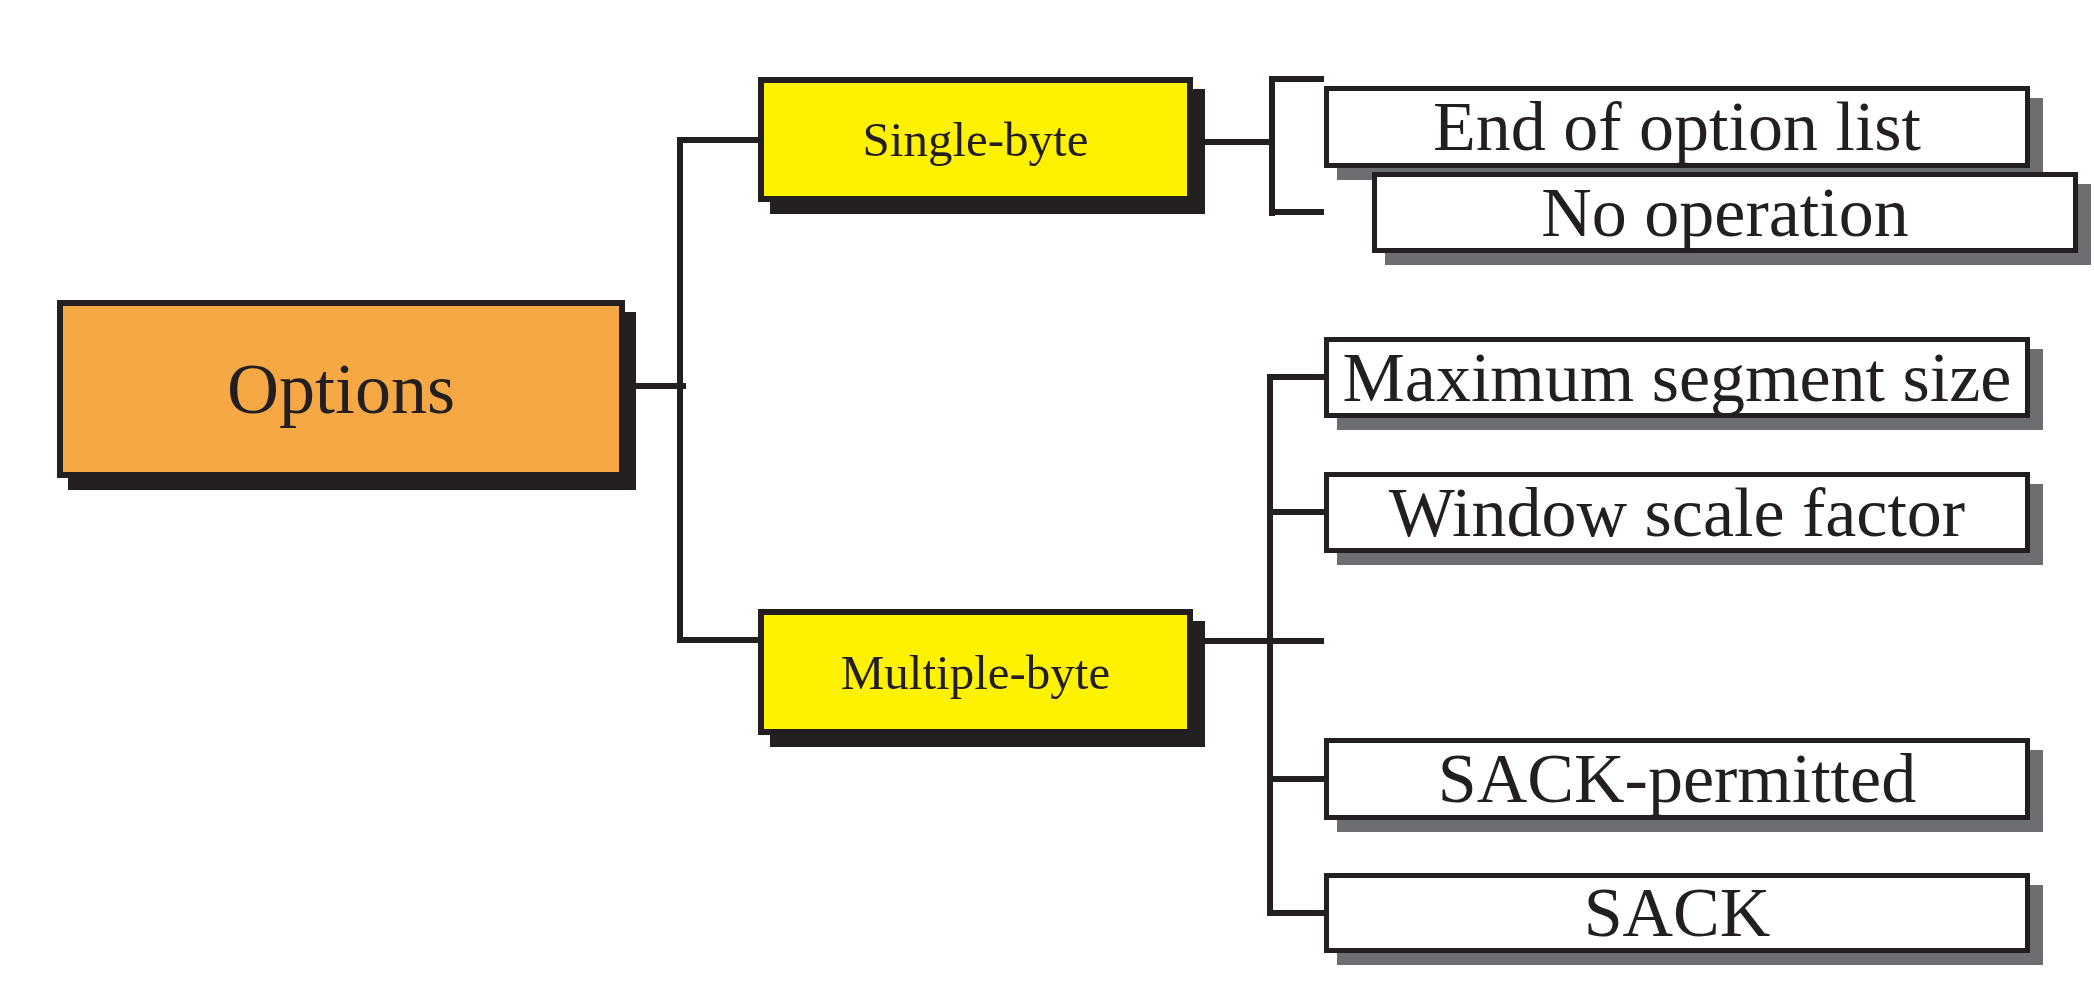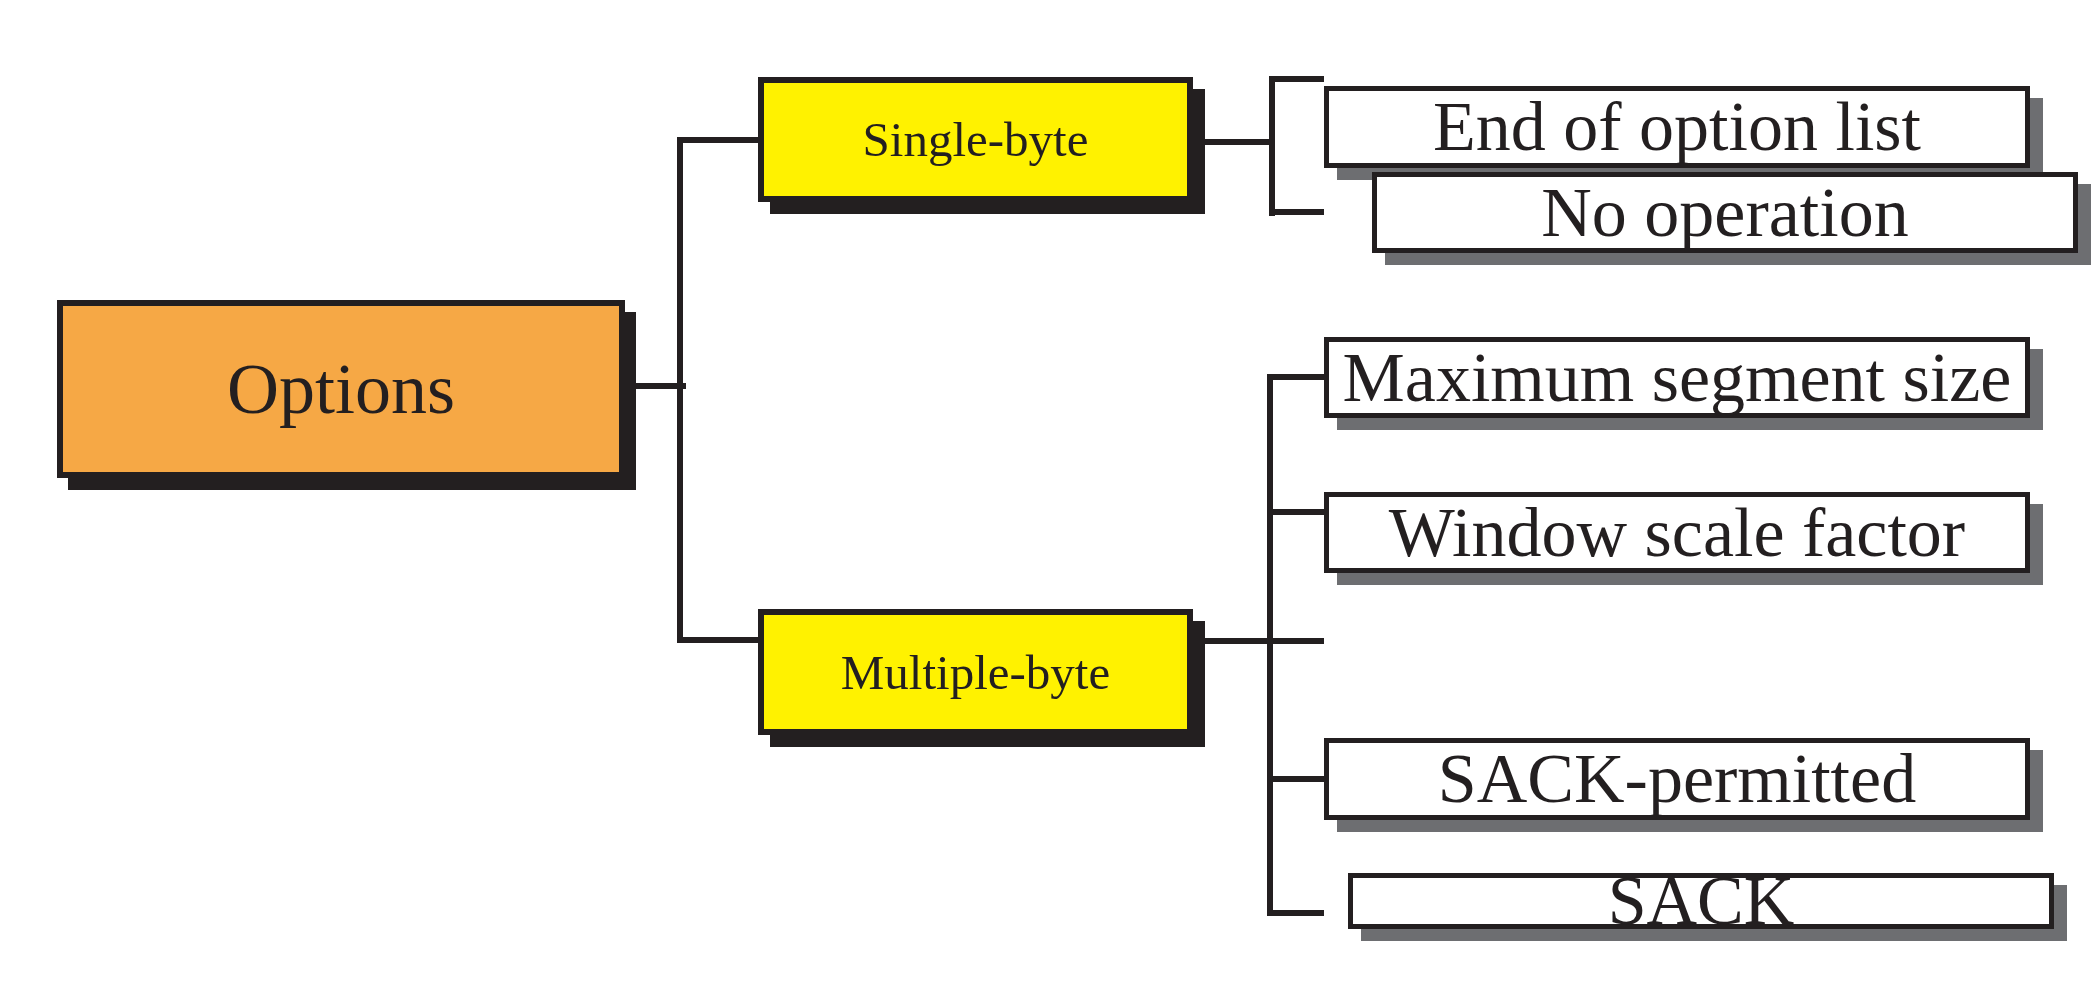--- a/index.html
+++ b/index.html
@@ -56,24 +56,24 @@
   .leaf {
     left: 1324px; width: 706px; height: 81px;
     background: var(--leaf-fill, #FFFFFF);
     border: 5px solid var(--ink, #231F20);
     box-shadow: 13px 12px 0 var(--leaf-shadow, #6D6E71);
     font-size: 70px;
   }
   .leaf.l1 { top: 38px;  height: 82px; margin-top: 48px; }
   .leaf.l2 { top: 172px; margin-left: 48px; }
   .leaf.l3 { top: 337px; }
-  .leaf.l4 { top: 472px; margin-top: 20px; }
+  .leaf.l4 { top: 472px; }
   .leaf.l5 { top: 605px; height: 80px; }
   .leaf.l6 { top: 738px; height: 82px; }
-  .leaf.l7 { top: 873px; height: 56px; margin-left: 24px; }
+  .leaf.l7 { top: 873px; height: 80px; }
 </style>
 </head>
 <body>
 
 <div class="stage">
 
   <div class="ln h" style="left:589px; top:383px; width:97px;"></div>
   <div class="ln v" style="left:677px; top:137px; height:506px;"></div>
   <div class="ln h" style="left:683px; top:137px; width:75px;"></div>
   <div class="ln h" style="left:683px; top:637px; width:75px;"></div>

